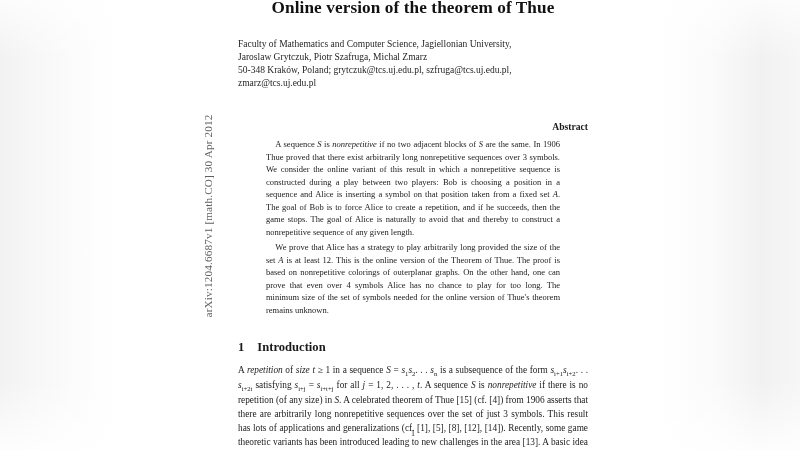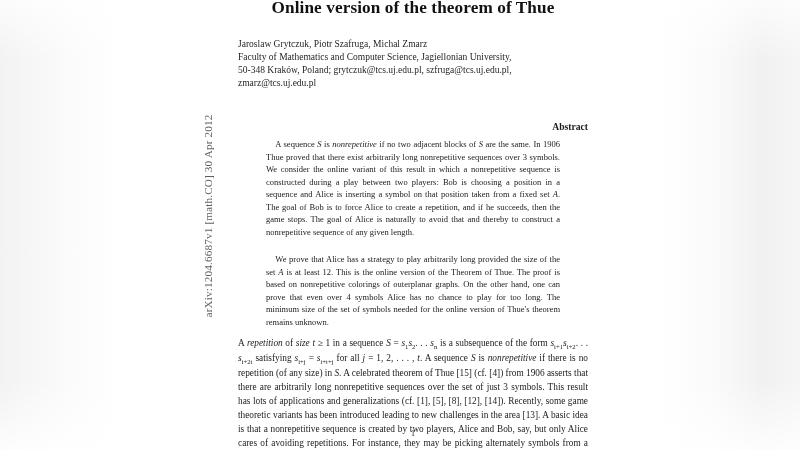--- a/index.html
+++ b/index.html
@@ -100,21 +100,21 @@
   .abstract {
     margin: 6px 28px 0 28px;
     font-size: 8.5px;
     line-height: 1.47;
     text-align: justify;
   }
   .abstract p {
     margin: 0;
     text-indent: 1.1em;
   }
-  .abstract p + p { margin-top: 15px; }
+  .abstract p + p { margin-top: 3px; }
 
   .section-head {
     margin-top: 24px;
     font-size: 12.6px;
     font-weight: bold;
     text-align: left;
   }
   .section-head .num { margin-right: 13px; }
 
   .body-text {
@@ -149,33 +149,34 @@
 
   <div class="arxiv-stamp">
     <span>arXiv:1204.6687v1  [math.CO]  30 Apr 2012</span>
   </div>
 
   <div class="column">
 
     <h1 class="title">Online version of the theorem of Thue</h1>
 
     <div class="authors">
+      <div>Faculty of Mathematics and Computer Science, Jagiellonian University,</div>
       <div>Jaroslaw Grytczuk, Piotr Szafruga, Michal Zmarz</div>
-      <div>Faculty of Mathematics and Computer Science, Jagiellonian University,</div>
       <div>50-348 Kraków, Poland; grytczuk@tcs.uj.edu.pl, szfruga@tcs.uj.edu.pl,</div>
       <div>zmarz@tcs.uj.edu.pl</div>
     </div>
 
     <div class="abstract-head">Abstract</div>
 
     <div class="abstract">
       <p><span>A sequence </span><span class="m">S</span><span> is </span><i>nonrepetitive</i><span> if no two adjacent blocks of </span><span class="m">S</span><span> are the same. In 1906 Thue proved that there exist arbitrarily long nonrepetitive sequences over 3 symbols. We consider the online variant of this result in which a nonrepetitive sequence is constructed during a play between two players: Bob is choosing a position in a sequence and Alice is inserting a symbol on that position taken from a fixed set </span><span class="m">A</span><span>. The goal of Bob is to force Alice to create a repetition, and if he succeeds, then the game stops. The goal of Alice is naturally to avoid that and thereby to construct a nonrepetitive sequence of any given length.</span></p>
       <p><span>We prove that Alice has a strategy to play arbitrarily long provided the size of the set </span><span class="m">A</span><span> is at least 12. This is the online version of the Theorem of Thue. The proof is based on nonrepetitive colorings of outerplanar graphs. On the other hand, one can prove that even over 4 symbols Alice has no chance to play for too long. The minimum size of the set of symbols needed for the online version of Thue's theorem remains unknown.</span></p>
     </div>
 
+    <div class="section-head"><span class="num">1</span><span>Introduction</span></div>
 
     <div class="body-text">
       <p><span>A </span><i>repetition</i><span> of </span><i>size</i><span> </span><span class="m">t</span><span> ≥ 1 in a sequence </span><span class="m">S</span><span> = </span><span class="m">s</span><sub>1</sub><span class="m">s</span><sub>2</sub><span>. . . </span><span class="m">s</span><sub>n</sub><span> is a subsequence of the form </span><span class="m">s</span><sub>i+1</sub><span class="m">s</span><sub>i+2</sub><span>. . . </span><span class="m">s</span><sub>i+2t</sub><span> satisfying </span><span class="m">s</span><sub>i+j</sub><span> = </span><span class="m">s</span><sub>i+t+j</sub><span> for all </span><span class="m">j</span><span> = 1, 2, . . . , </span><span class="m">t</span><span>. A sequence </span><span class="m">S</span><span> is </span><i>nonrepetitive</i><span> if there is no repetition (of any size) in </span><span class="m">S</span><span>. A celebrated theorem of Thue [15] (cf. [4]) from 1906 asserts that there are arbitrarily long nonrepetitive sequences over the set of just 3 symbols. This result has lots of applications and generalizations (cf. [1], [5], [8], [12], [14]). Recently, some game theoretic variants has been introduced leading to new challenges in the area [13]. A basic idea is that a nonrepetitive sequence is created by two players, Alice and Bob, say, but only Alice cares of avoiding repetitions. For instance, they may be picking alternately symbols from a fixed set </span></p>
     </div>
 
   </div>
 
   <div class="pageno">1</div>
 
 </div>

